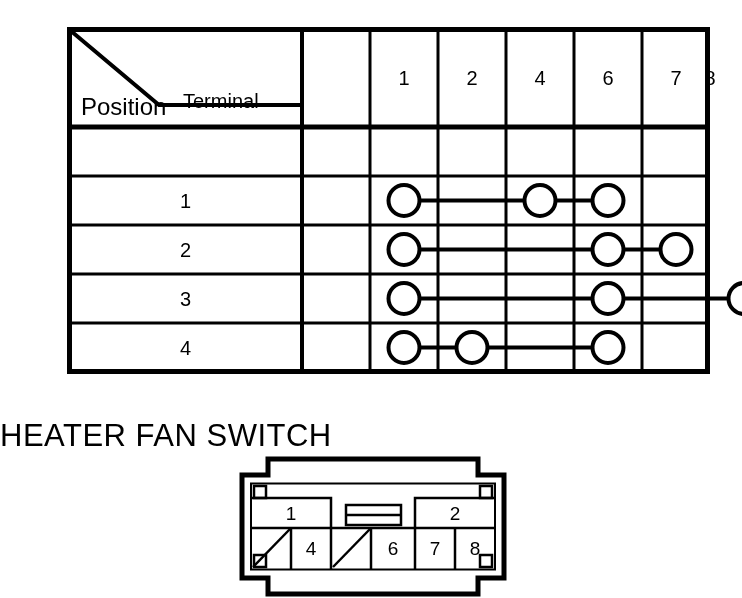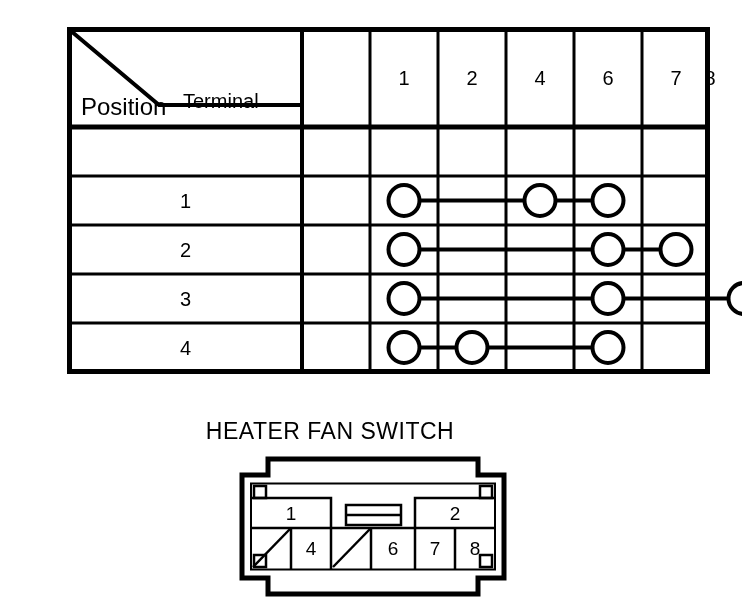--- a/index.html
+++ b/index.html
@@ -60,22 +60,21 @@
     line-height: 1;
     white-space: nowrap;
   }
 
   
   .caption {
     position: absolute;
     left: 0;
     top: 418px;
     width: 660px;
-    text-align: center;
-    font-size: 23px;
+    font-size: 31px;
     letter-spacing: 0.5px;
     white-space: nowrap;
   }
 
   
   .connector-wrap {
     position: absolute;
     left: 238px;
     top: 455px;
     width: 270px;

